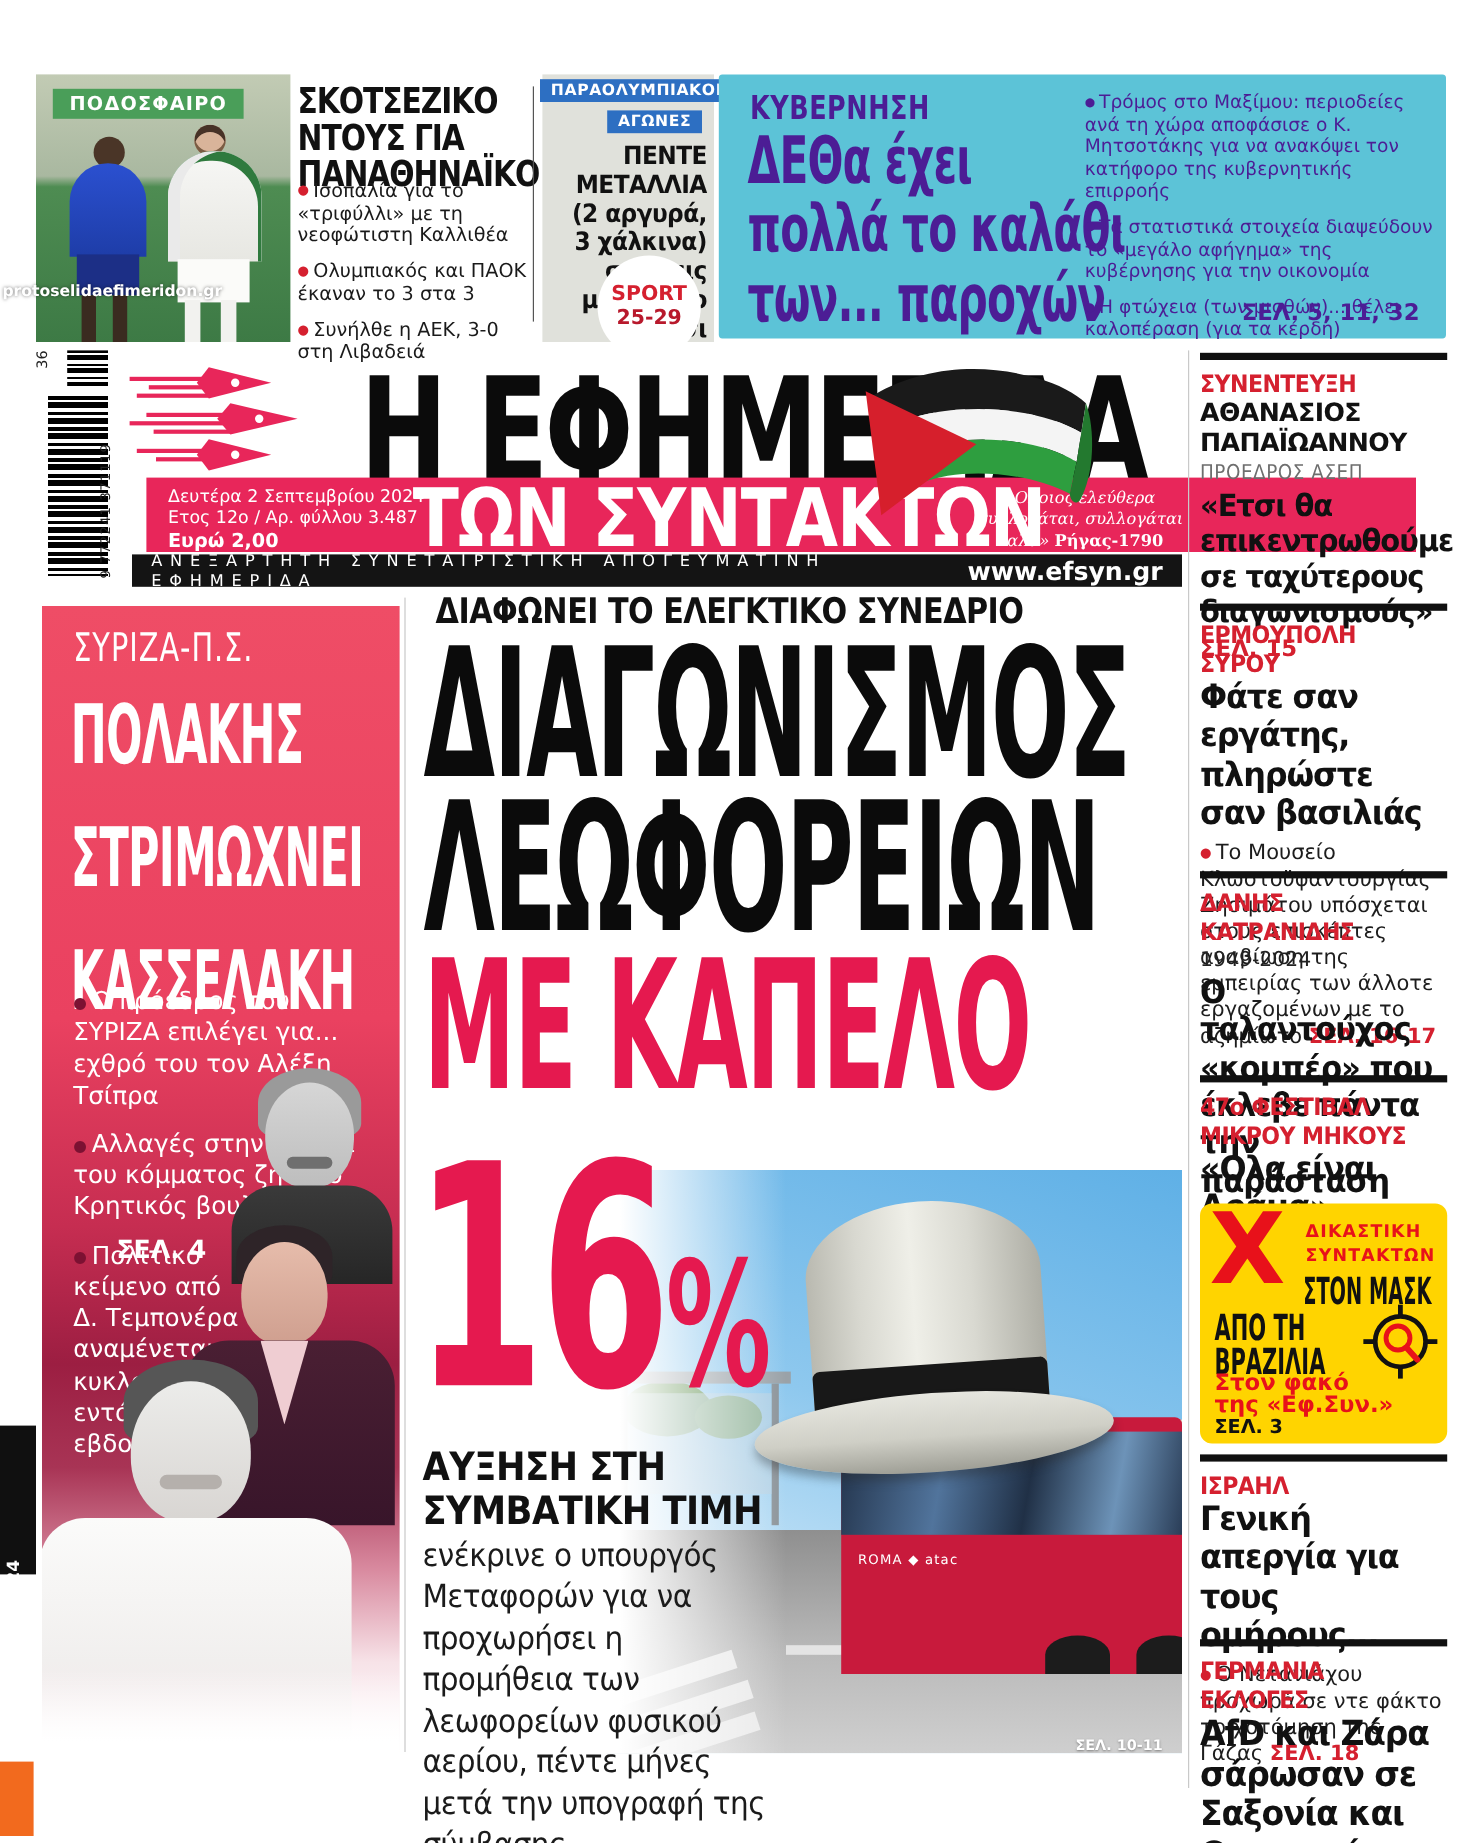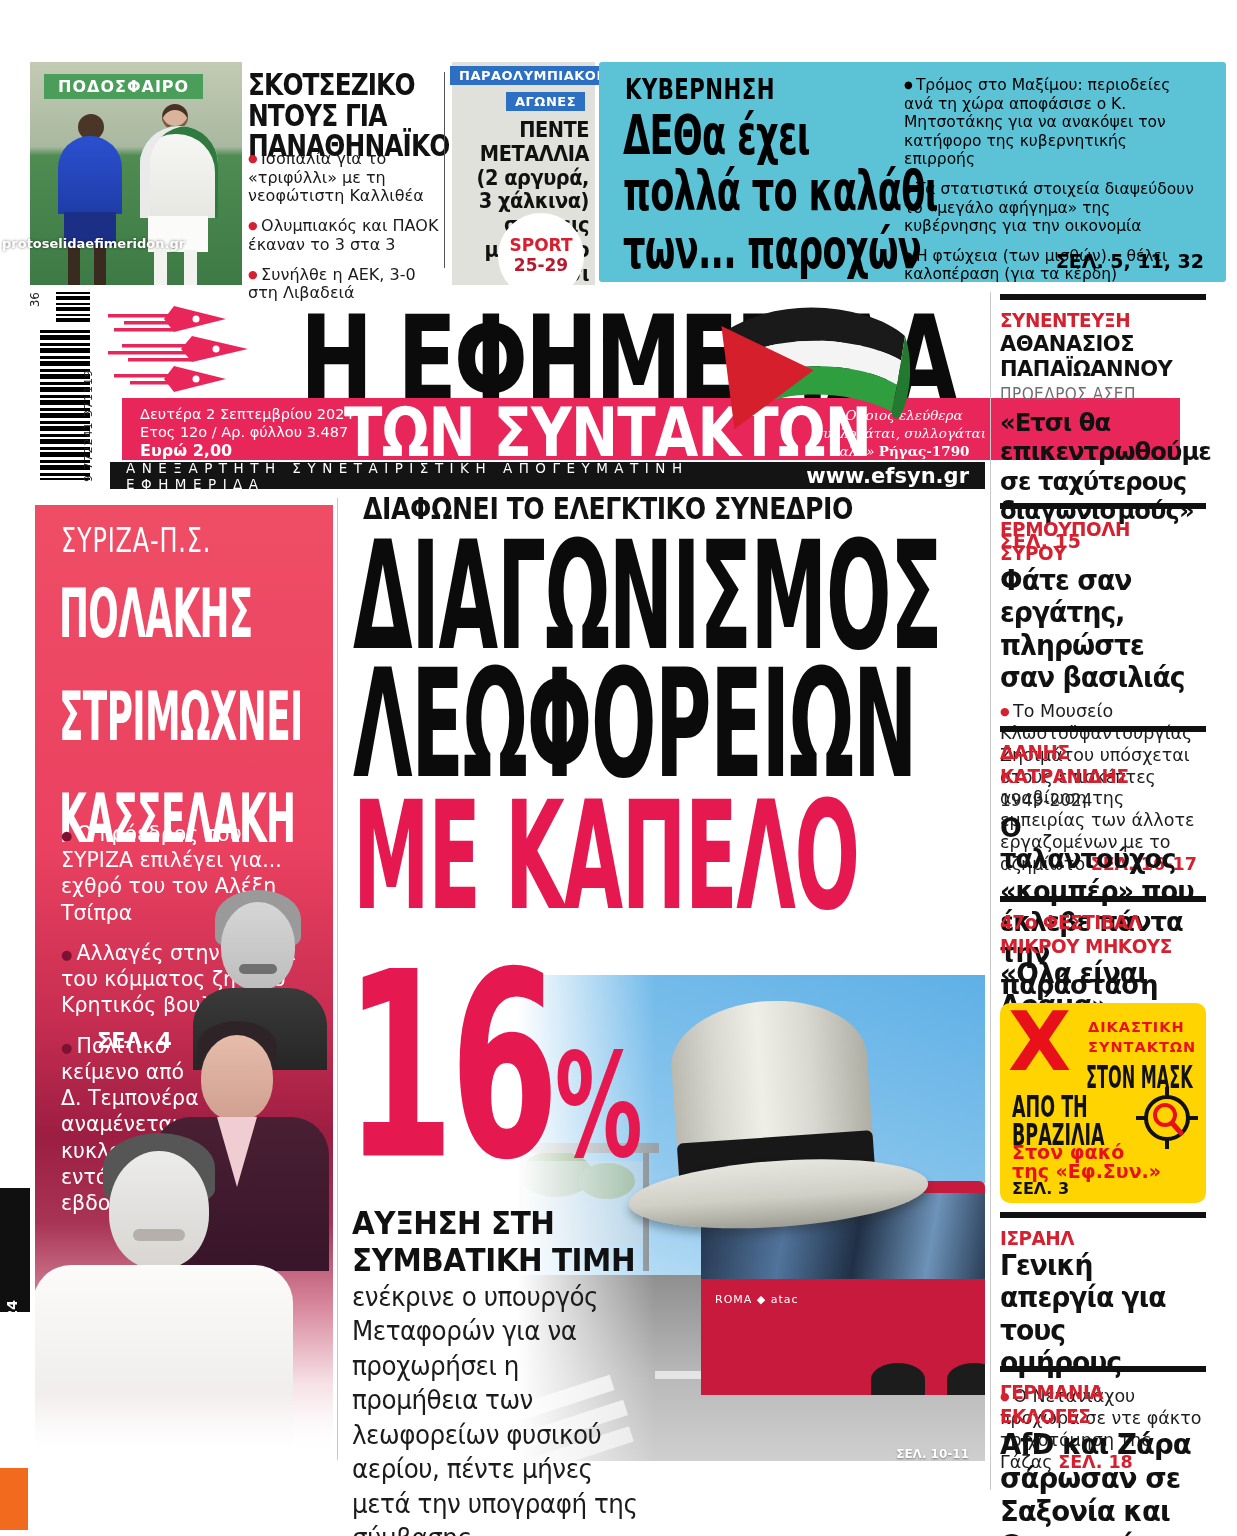--- a/index.html
+++ b/index.html
@@ -27,21 +27,21 @@
   
   .para{left:452px;top:62px;width:143px;height:223px;background:#e0e1db;}
   .btag{background:#2d6fc2;color:#fff;font-weight:bold;font-size:13px;padding:2px 9px;letter-spacing:.5px;}
   .para-head{left:455px;top:118px;width:134px;text-align:right;font-weight:900;font-size:20px;
              line-height:1.14;letter-spacing:-.5px;transform:scale(.97,1.05);transform-origin:right top;}
   .sportc{left:498px;top:213px;width:86px;height:86px;border-radius:50%;background:#fff;z-index:2;
           display:flex;flex-direction:column;align-items:center;justify-content:center;
           font-weight:900;font-size:17px;color:#d5202f;line-height:1.15;}
 
   
-  .cyan{left:599px;top:62px;width:606px;height:220px;background:#5cc3d7;border-radius:3px;color:#000000;padding-left:21px;}
+  .cyan{left:599px;top:62px;width:606px;height:220px;background:#5cc3d7;border-radius:3px;color:#4c1d95;}
   .cy-tag{left:26px;top:12px;font-weight:bold;font-size:25px;letter-spacing:.5px;transform:scale(.85,1.1);}
   .cy-head{left:24px;top:44px;font-weight:900;font-size:47px;line-height:1.05;letter-spacing:-1px;
            transform:scale(.75,1.16);}
   .cy-bullets{left:305px;top:14px;width:292px;font-size:15.5px;line-height:1.2;}
   .cy-bullets .bi{margin-bottom:11px;}
   .bi.wb::before{content:"● ";font-size:10px;vertical-align:2px;}
   .cy-ref{right:22px;bottom:10px;font-weight:900;font-size:19px;position:absolute;}
 
   
   .barcode{left:30px;top:292px;width:66px;height:190px;background:#fff;}

